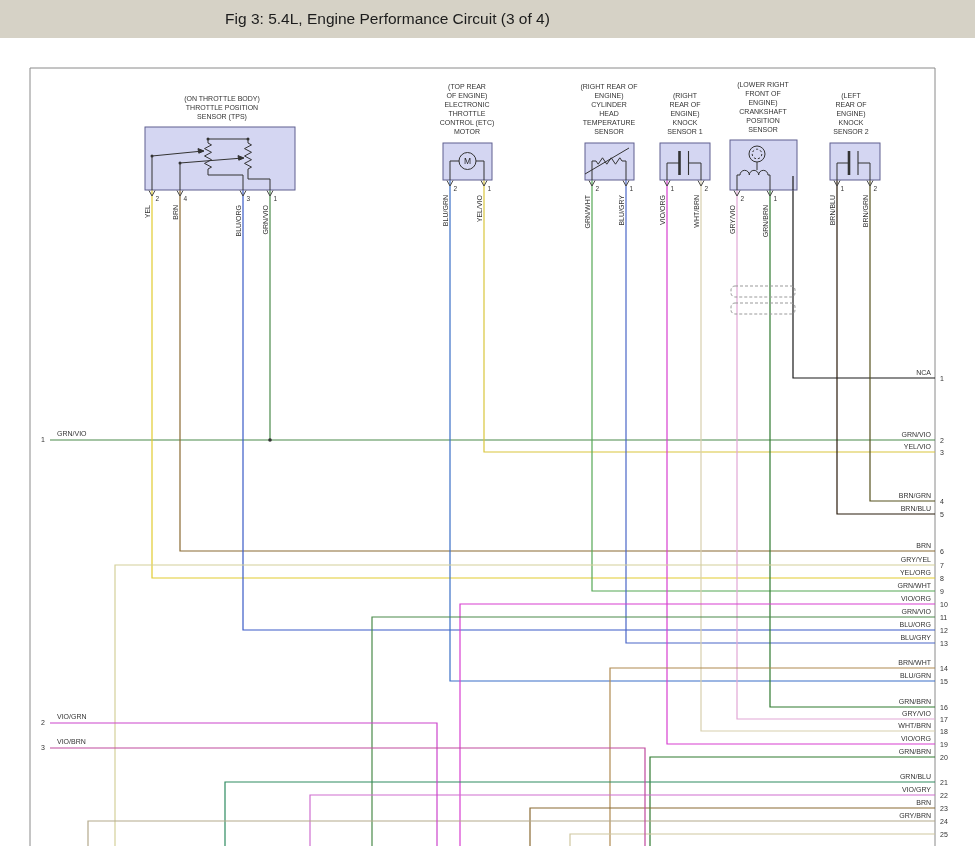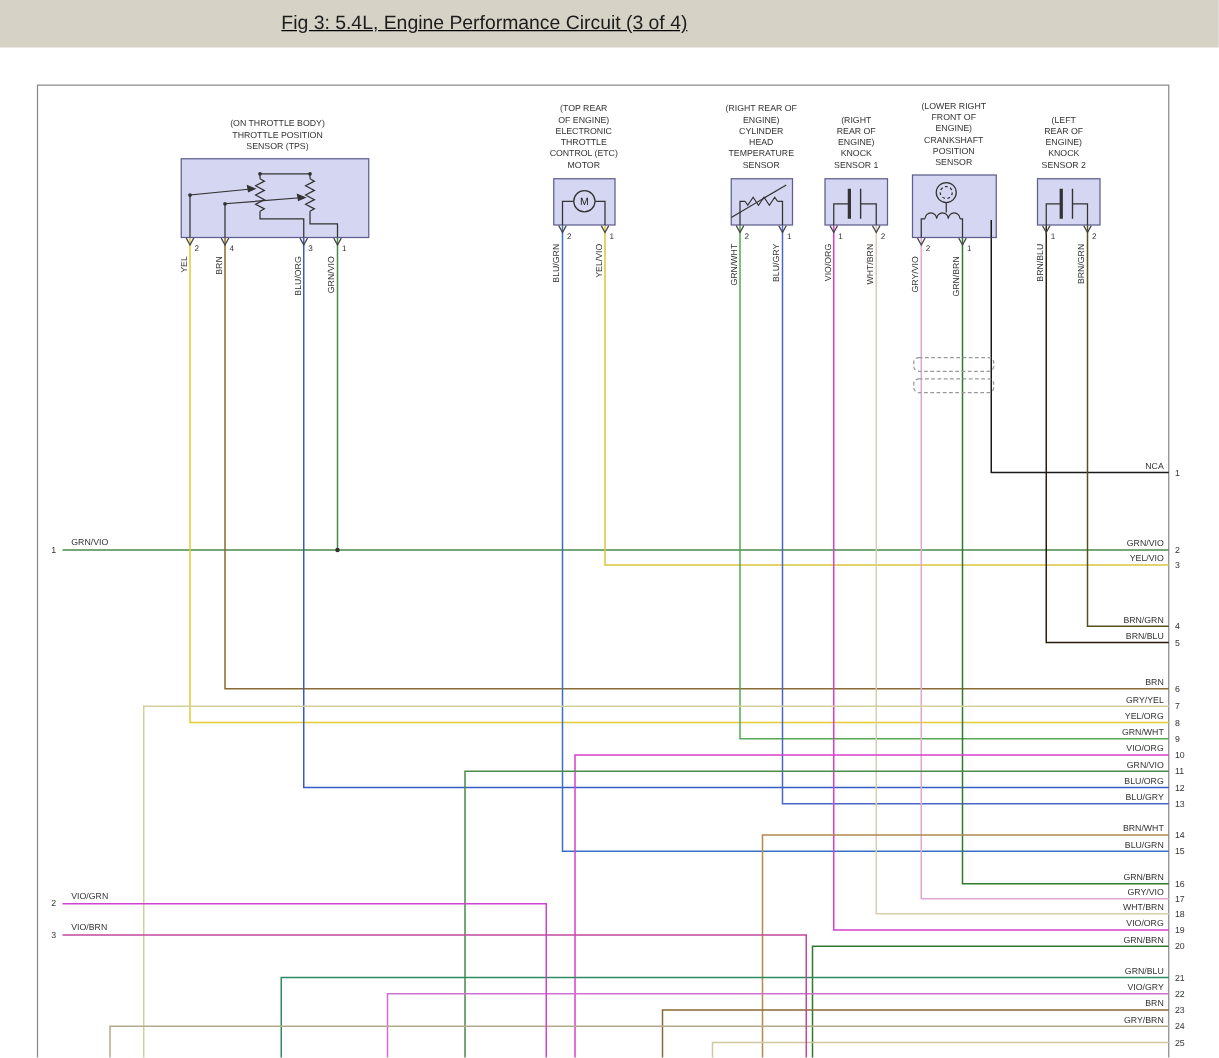--- a/index.html
+++ b/index.html
@@ -7,21 +7,21 @@
        font-family:"Liberation Sans",sans-serif}
   .header{position:absolute;top:0;left:0;width:975px;height:38px;
           display:flex;align-items:center;justify-content:center}
   .header span{font-size:15.5px;color:#1c1c1c;transform:translateX(-100px)}
   #diagram-svg{position:absolute;top:0;left:0}
   #diagram-svg text{font-family:"Liberation Sans",sans-serif}
 </style>
 </head>
 <body>
 
-<div class="header" id="hdr" style="background: rgb(214, 210, 198); text-decoration: underline;">
+<div class="header" id="hdr" style="background: rgb(214, 210, 198);">
   <span>Fig 3: 5.4L, Engine Performance Circuit (3 of 4)</span>
 </div>
 
 <svg id="diagram-svg" width="975" height="846" viewBox="0 0 975 846">
     <path d="M30 850 L30 68 L935 68 L935 850" stroke="#8a8a8a" stroke-width="1" fill="none" stroke-linejoin="miter" stroke-linecap="butt"></path>
     <path d="M50 440 L935 440" stroke="#4a8a4a" stroke-width="1.2" fill="none" stroke-linejoin="miter" stroke-linecap="butt"></path>
     <path d="M270 190 L270 440" stroke="#4a8a4a" stroke-width="1.2" fill="none" stroke-linejoin="miter" stroke-linecap="butt"></path>
     <path d="M152 190 L152 578 L935 578" stroke="#e2cc30" stroke-width="1.2" fill="none" stroke-linejoin="miter" stroke-linecap="butt"></path>
     <path d="M180 190 L180 551 L935 551" stroke="#8a6a32" stroke-width="1.2" fill="none" stroke-linejoin="miter" stroke-linecap="butt"></path>
     <path d="M243 190 L243 630 L935 630" stroke="#3a5bc7" stroke-width="1.2" fill="none" stroke-linejoin="miter" stroke-linecap="butt"></path>

